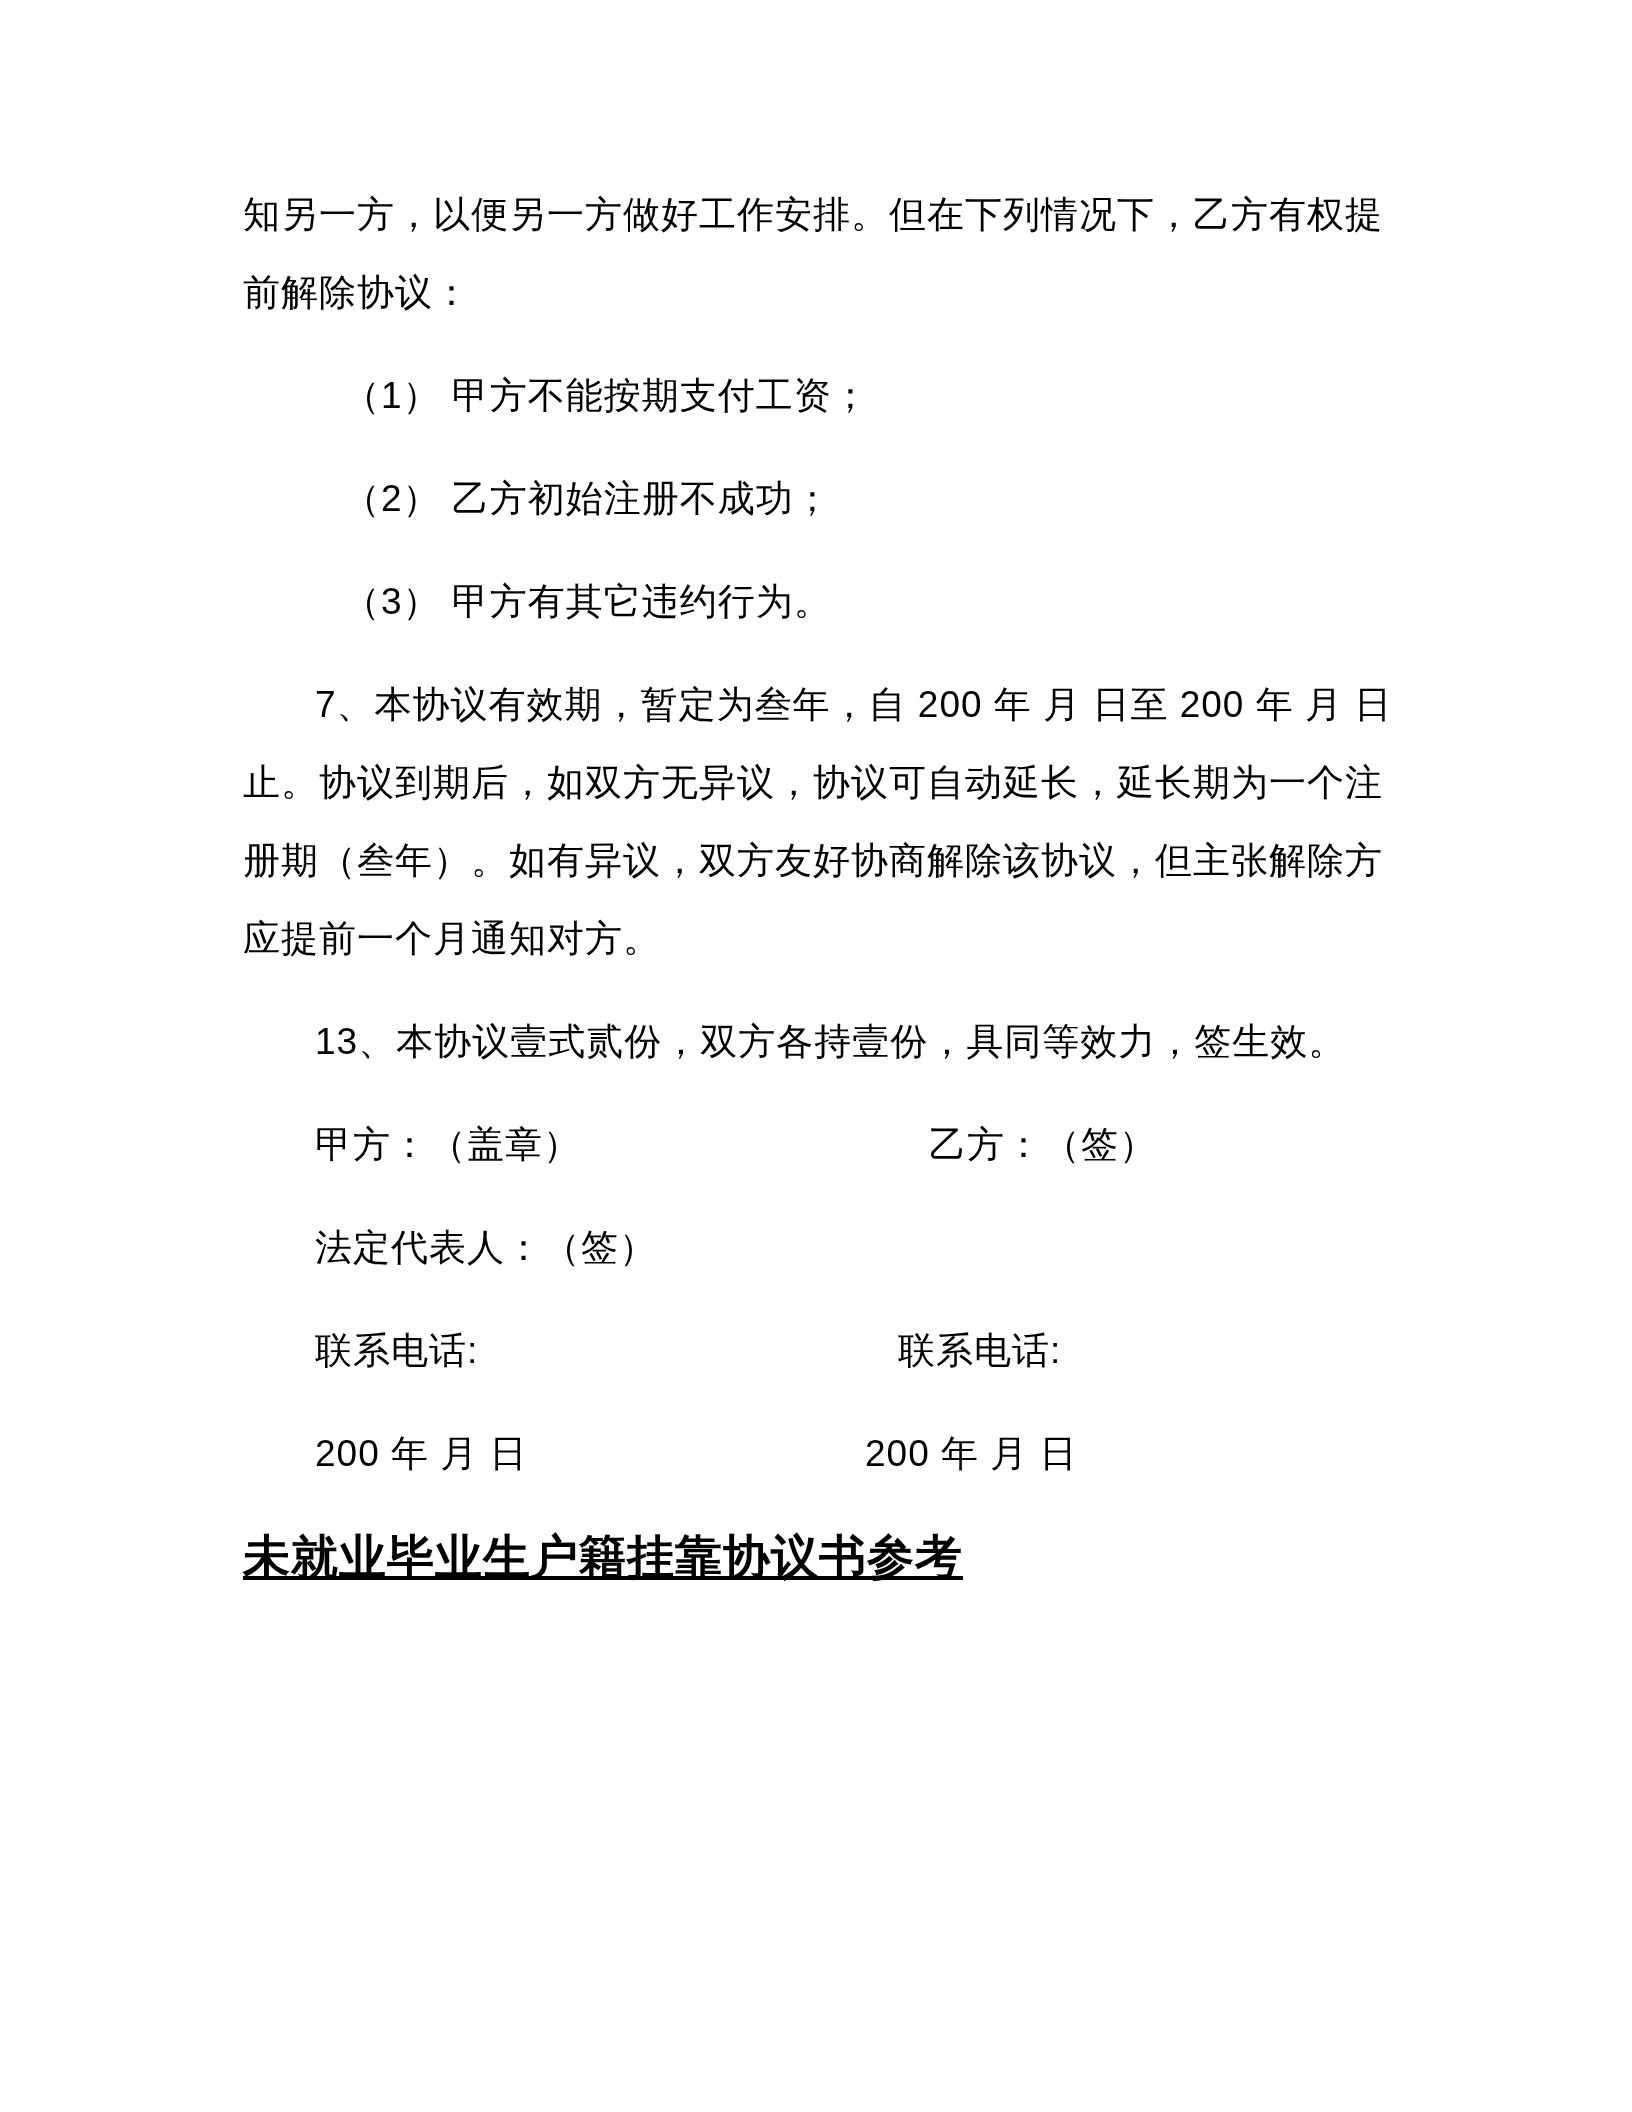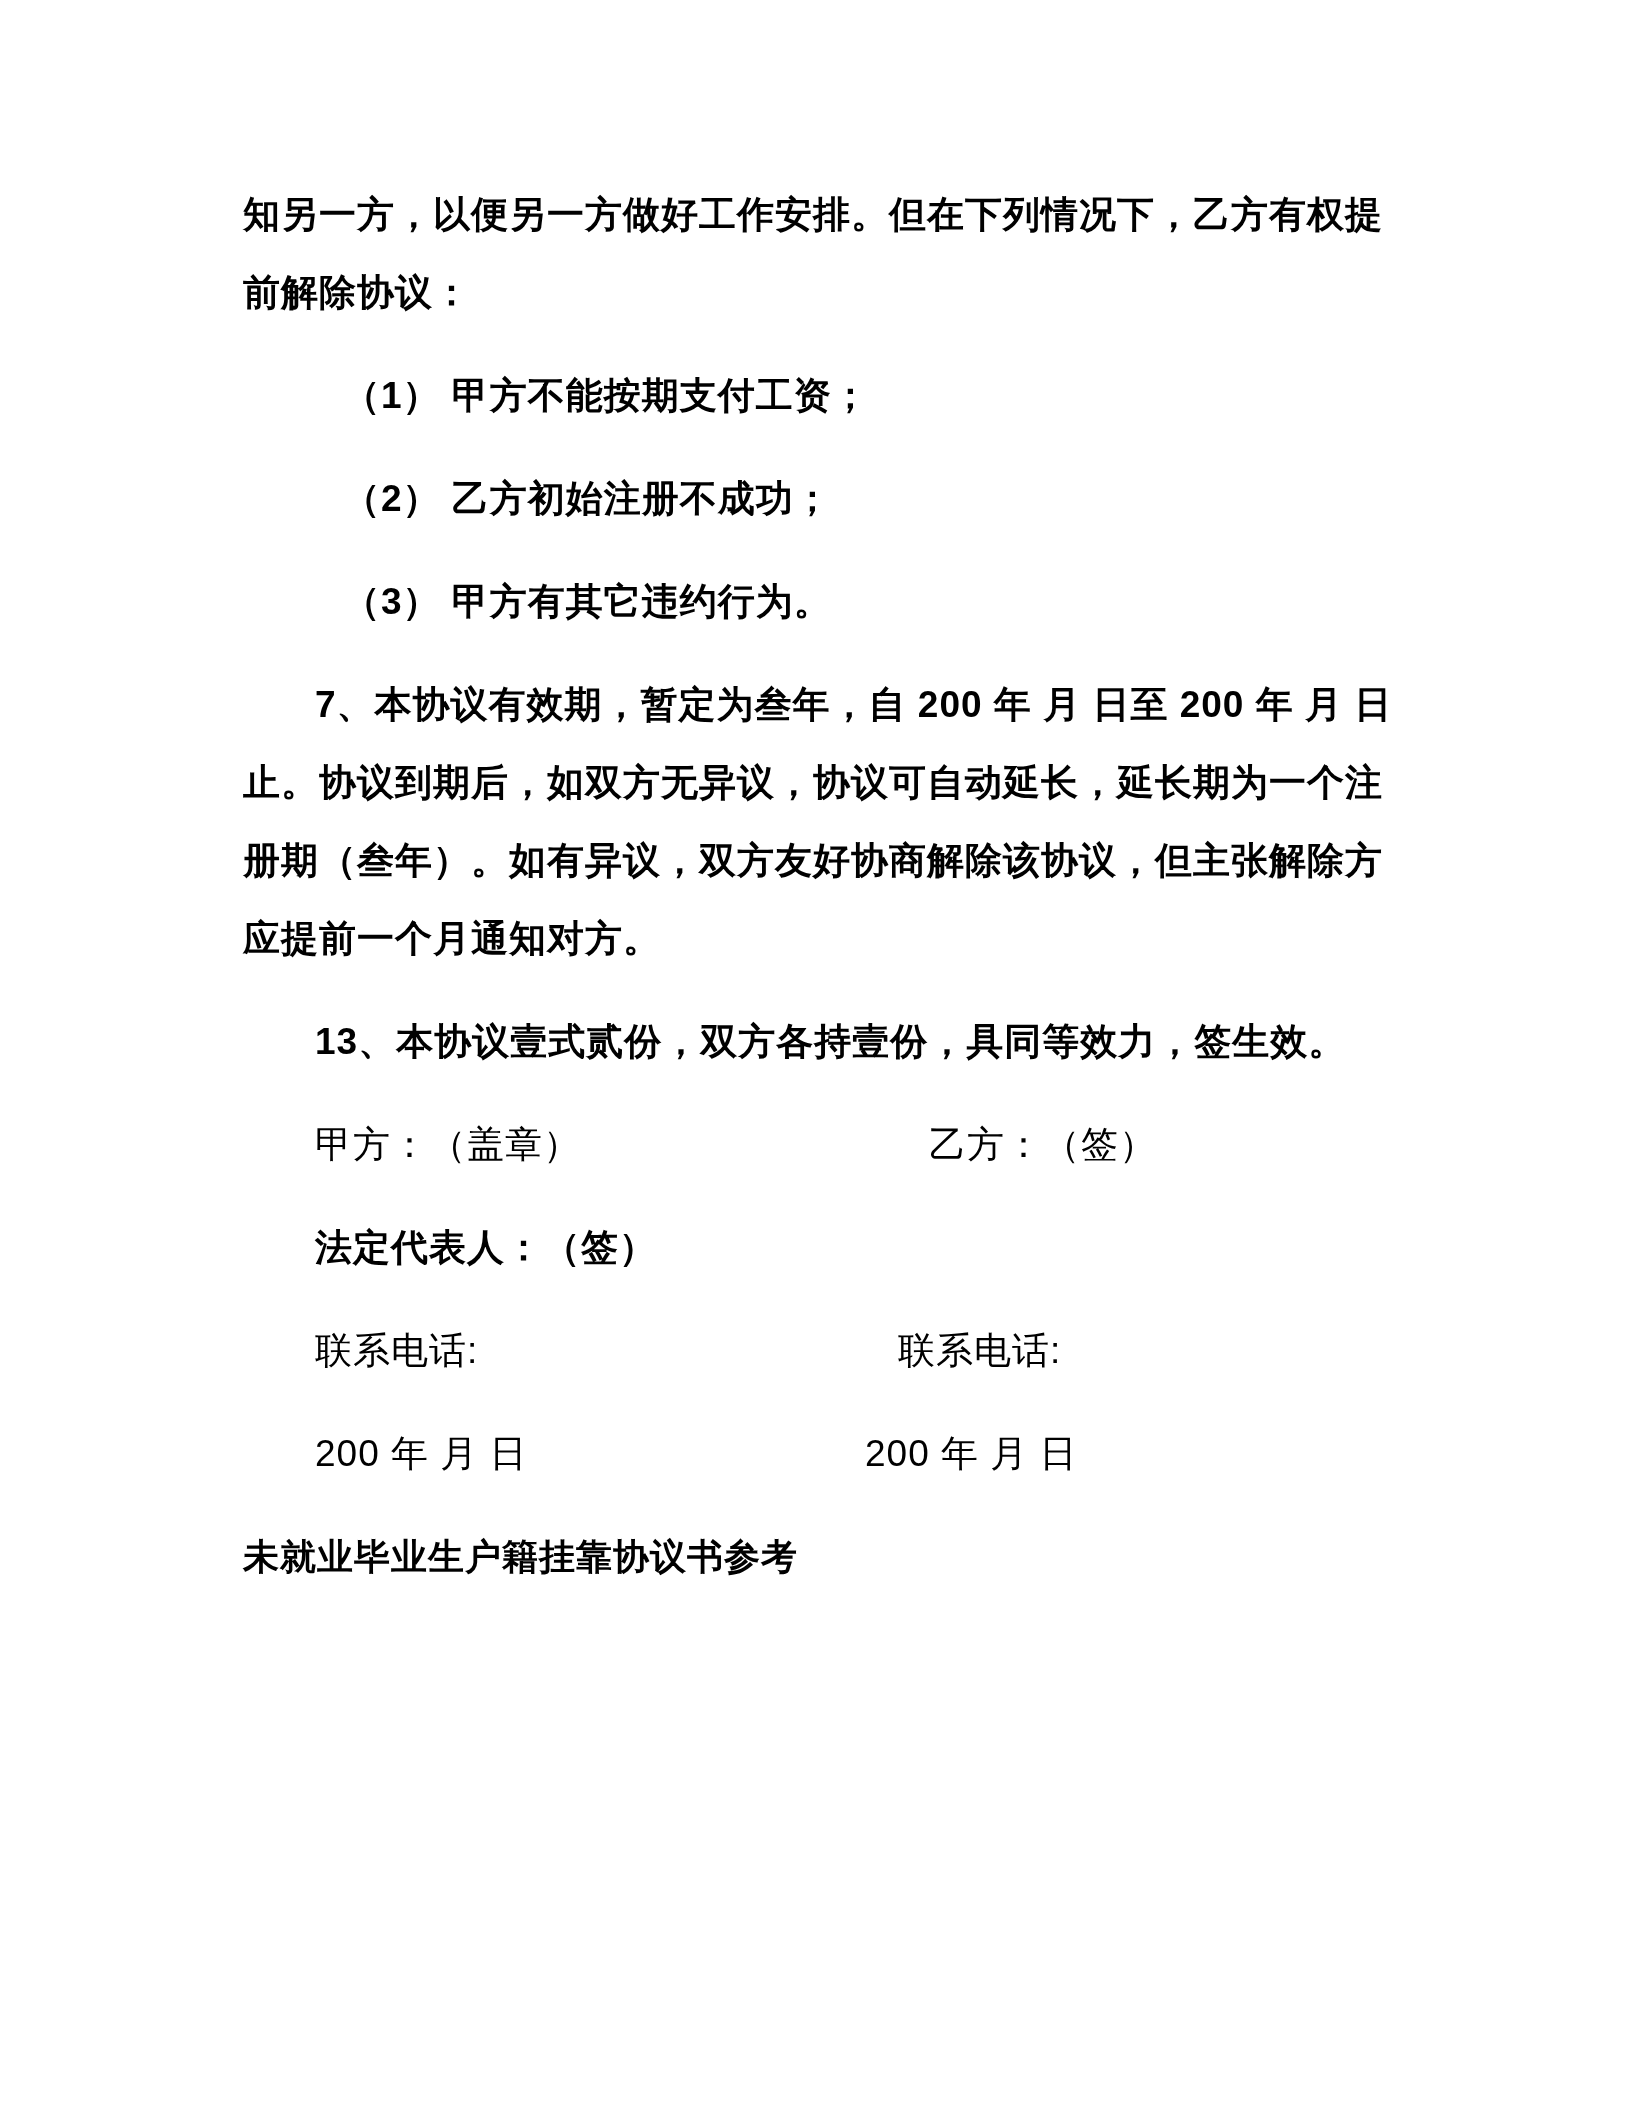--- a/index.html
+++ b/index.html
@@ -18,43 +18,43 @@
     font-family: "Liberation Sans", "DejaVu Sans", sans-serif;
     font-size: 37px;
     overflow: hidden;
   }
   .para { margin: 0 0 25px 0; }
   .line {
     height: 78px;
     line-height: 78px;
     white-space: pre;
     letter-spacing: 1px;
-    font-weight: bold;
   }
   .indent-first { padding-left: 72px; }
   .indent-item  { padding-left: 100px; }
   .row { position: relative; height: 78px; text-align: right; }
   .col-a {
     position: absolute; left: 72px; top: 0;
     line-height: 78px; white-space: pre; letter-spacing: 1px;
   }
   .col-b {
     position: absolute; top: 0;
     line-height: 78px; white-space: pre; letter-spacing: 1px;
   }
   .sig-b   { left: 686px; }
   .phone-b { left: 655px; }
   .date-b  { left: 622px; }
   .footer-title {
     margin-top: 6px;
-    font-size: 36px;
+    font-size: 47px;
     font-weight: 700;
     line-height: 78px;
     white-space: pre;
     letter-spacing: 1px;
+    text-decoration: underline;
   }
 </style>
 </head>
 <body>
 
 <div class="page">
 
   <div class="para">
     <div class="line">知另一方，以便另一方做好工作安排。但在下列情况下，乙方有权提</div>
     <div class="line">前解除协议：</div>

